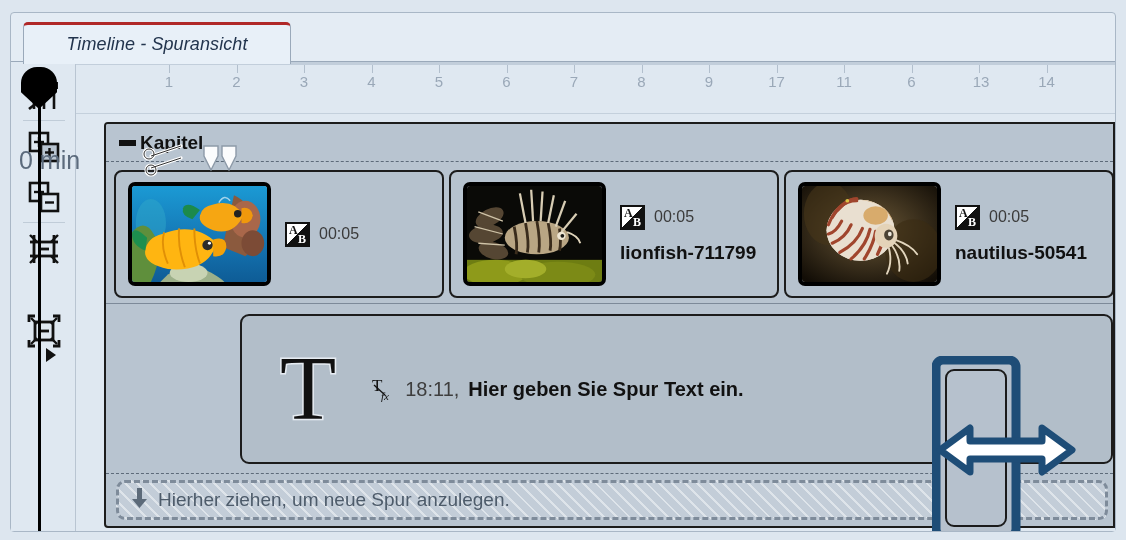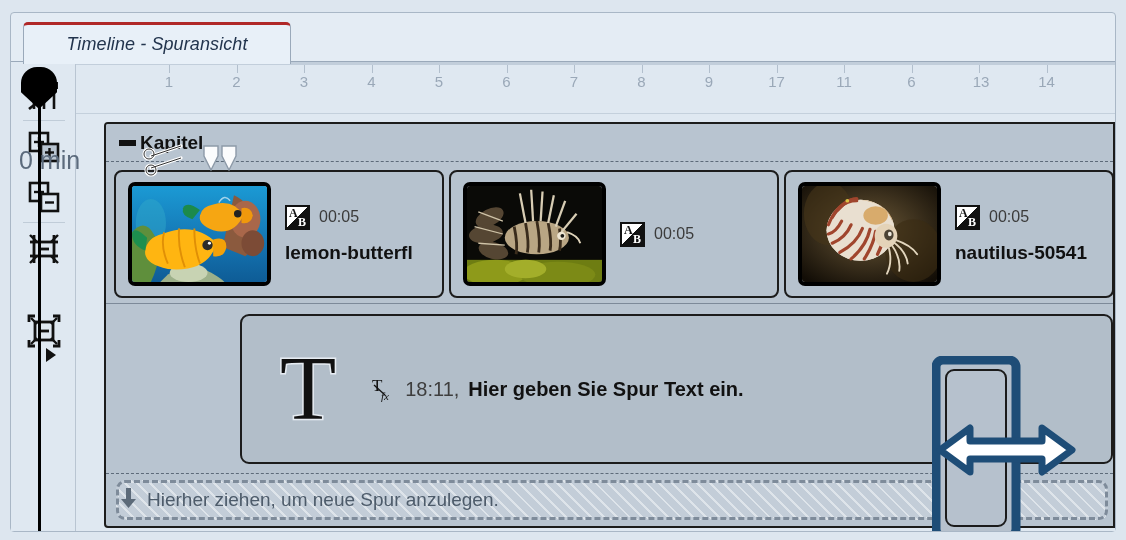--- a/index.html
+++ b/index.html
@@ -312,21 +312,21 @@
     position: absolute;
     left: 10px; bottom: 6px;
     width: 992px; height: 40px;
     border: 3px dashed #7e8b9a;
     border-radius: 9px;
     background-color: #c3cdd8;
     background-image: repeating-linear-gradient(45deg,
       rgba(255,255,255,0.45) 0px, rgba(255,255,255,0.45) 2px,
       rgba(0,0,0,0) 2px, rgba(0,0,0,0) 9px);
     display: flex; align-items: center;
-    padding-left: 1px; gap: 10px;
+    padding-left: 12px; gap: 10px;
   }
   .drop-arrow { flex: none; }
   .drop-label {
     font-size: 19px;
     color: #4d5b6a;
   }
 
   
   .resize-cursor {
     position: absolute;
@@ -547,21 +547,20 @@
           </div>
           <div class="clip-meta">
             <div class="meta-row">
               <span class="ab-icon">
                 <span class="diag"></span>
                 <span class="la">A</span>
                 <span class="lb">B</span>
               </span>
               <span class="clip-dur">00:05</span>
             </div>
-            <div class="clip-name">lemon-butterfl</div>
           </div>
         </div>
 
         <div class="clip" style="left:343px; width:330px;">
           <div class="thumb">
             <svg viewBox="0 0 143 104" preserveAspectRatio="none">
               <rect width="143" height="104" fill="#0a0a07"></rect>
               <rect y="80" width="143" height="24" fill="#6e7d12"></rect>
               <ellipse cx="30" cy="94" rx="34" ry="14" fill="#8e9a1a"></ellipse>
               <ellipse cx="96" cy="96" rx="40" ry="14" fill="#7c8a16"></ellipse>
@@ -602,20 +601,21 @@
           </div>
           <div class="clip-meta">
             <div class="meta-row">
               <span class="ab-icon">
                 <span class="diag"></span>
                 <span class="la">A</span>
                 <span class="lb">B</span>
               </span>
               <span class="clip-dur">00:05</span>
             </div>
+            <div class="clip-name">lionfish-711799</div>
           </div>
         </div>
 
         <div class="clip" style="left:678px; width:330px;">
           <div class="thumb">
             <svg viewBox="0 0 143 104" preserveAspectRatio="none">
               <defs>
                 <radialGradient id="nbg" cx="50%" cy="45%" r="70%">
                   <stop offset="0%" stop-color="#6b5837"></stop>
                   <stop offset="100%" stop-color="#120d06"></stop>

